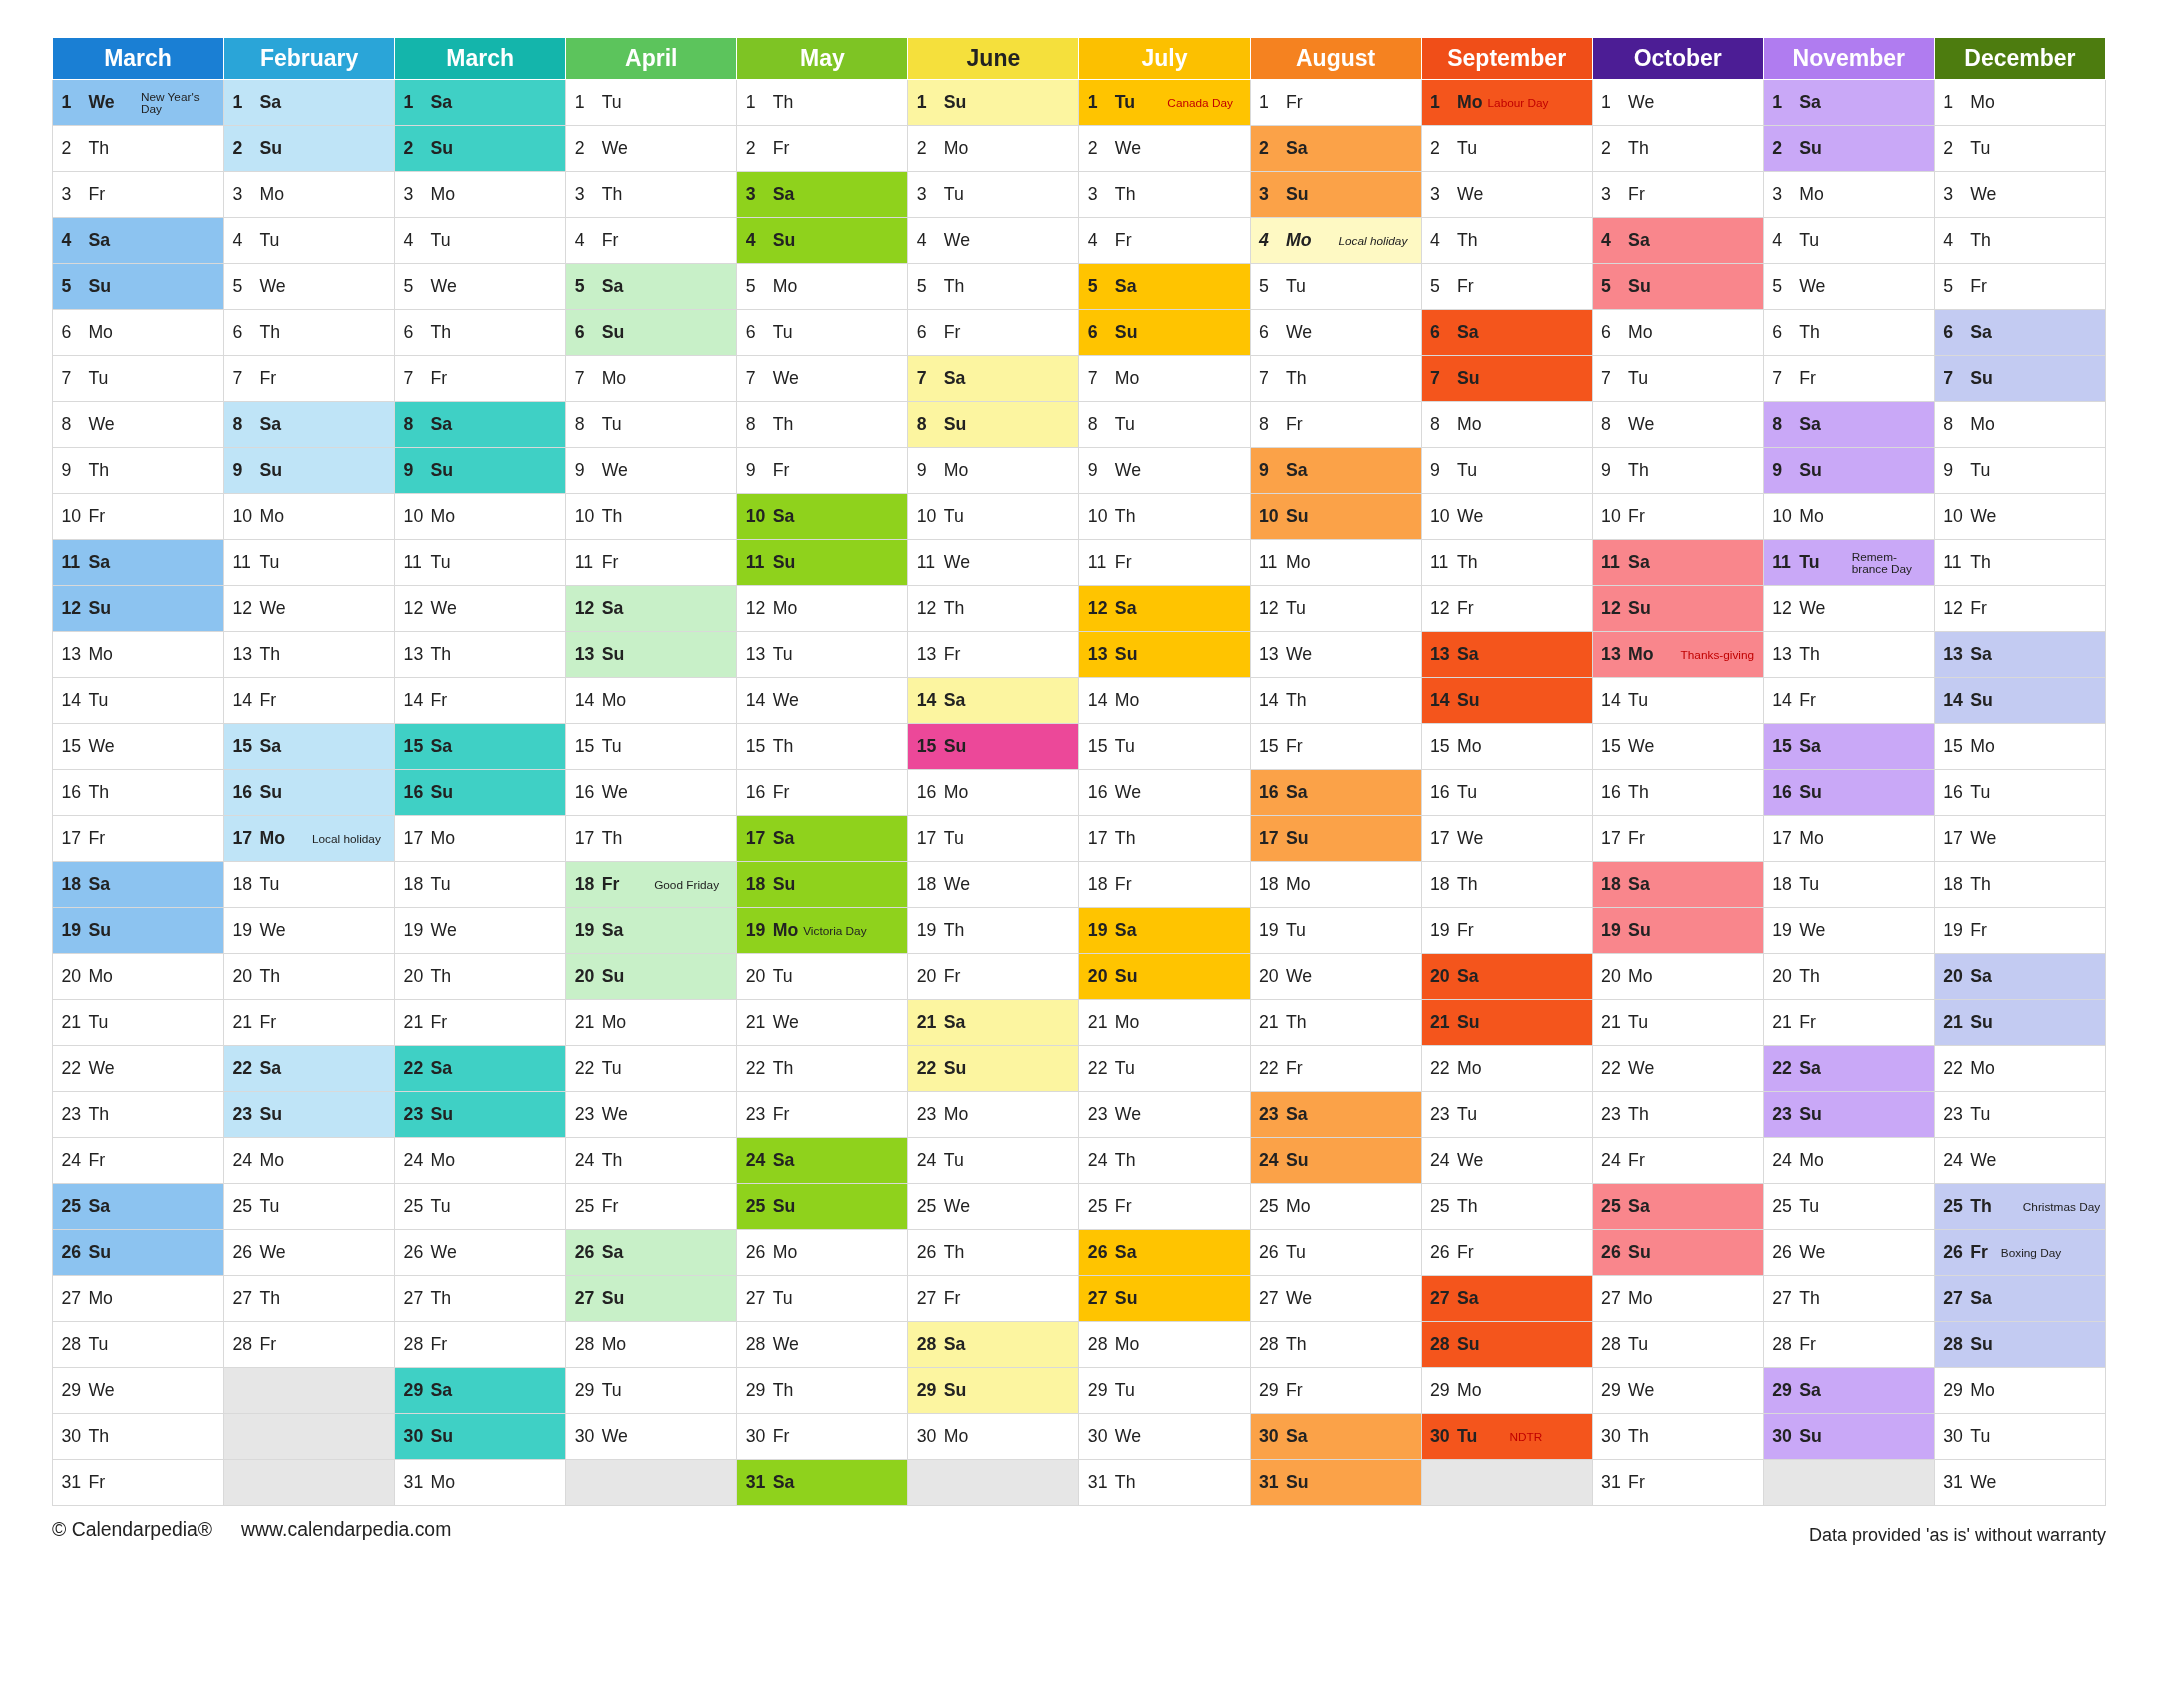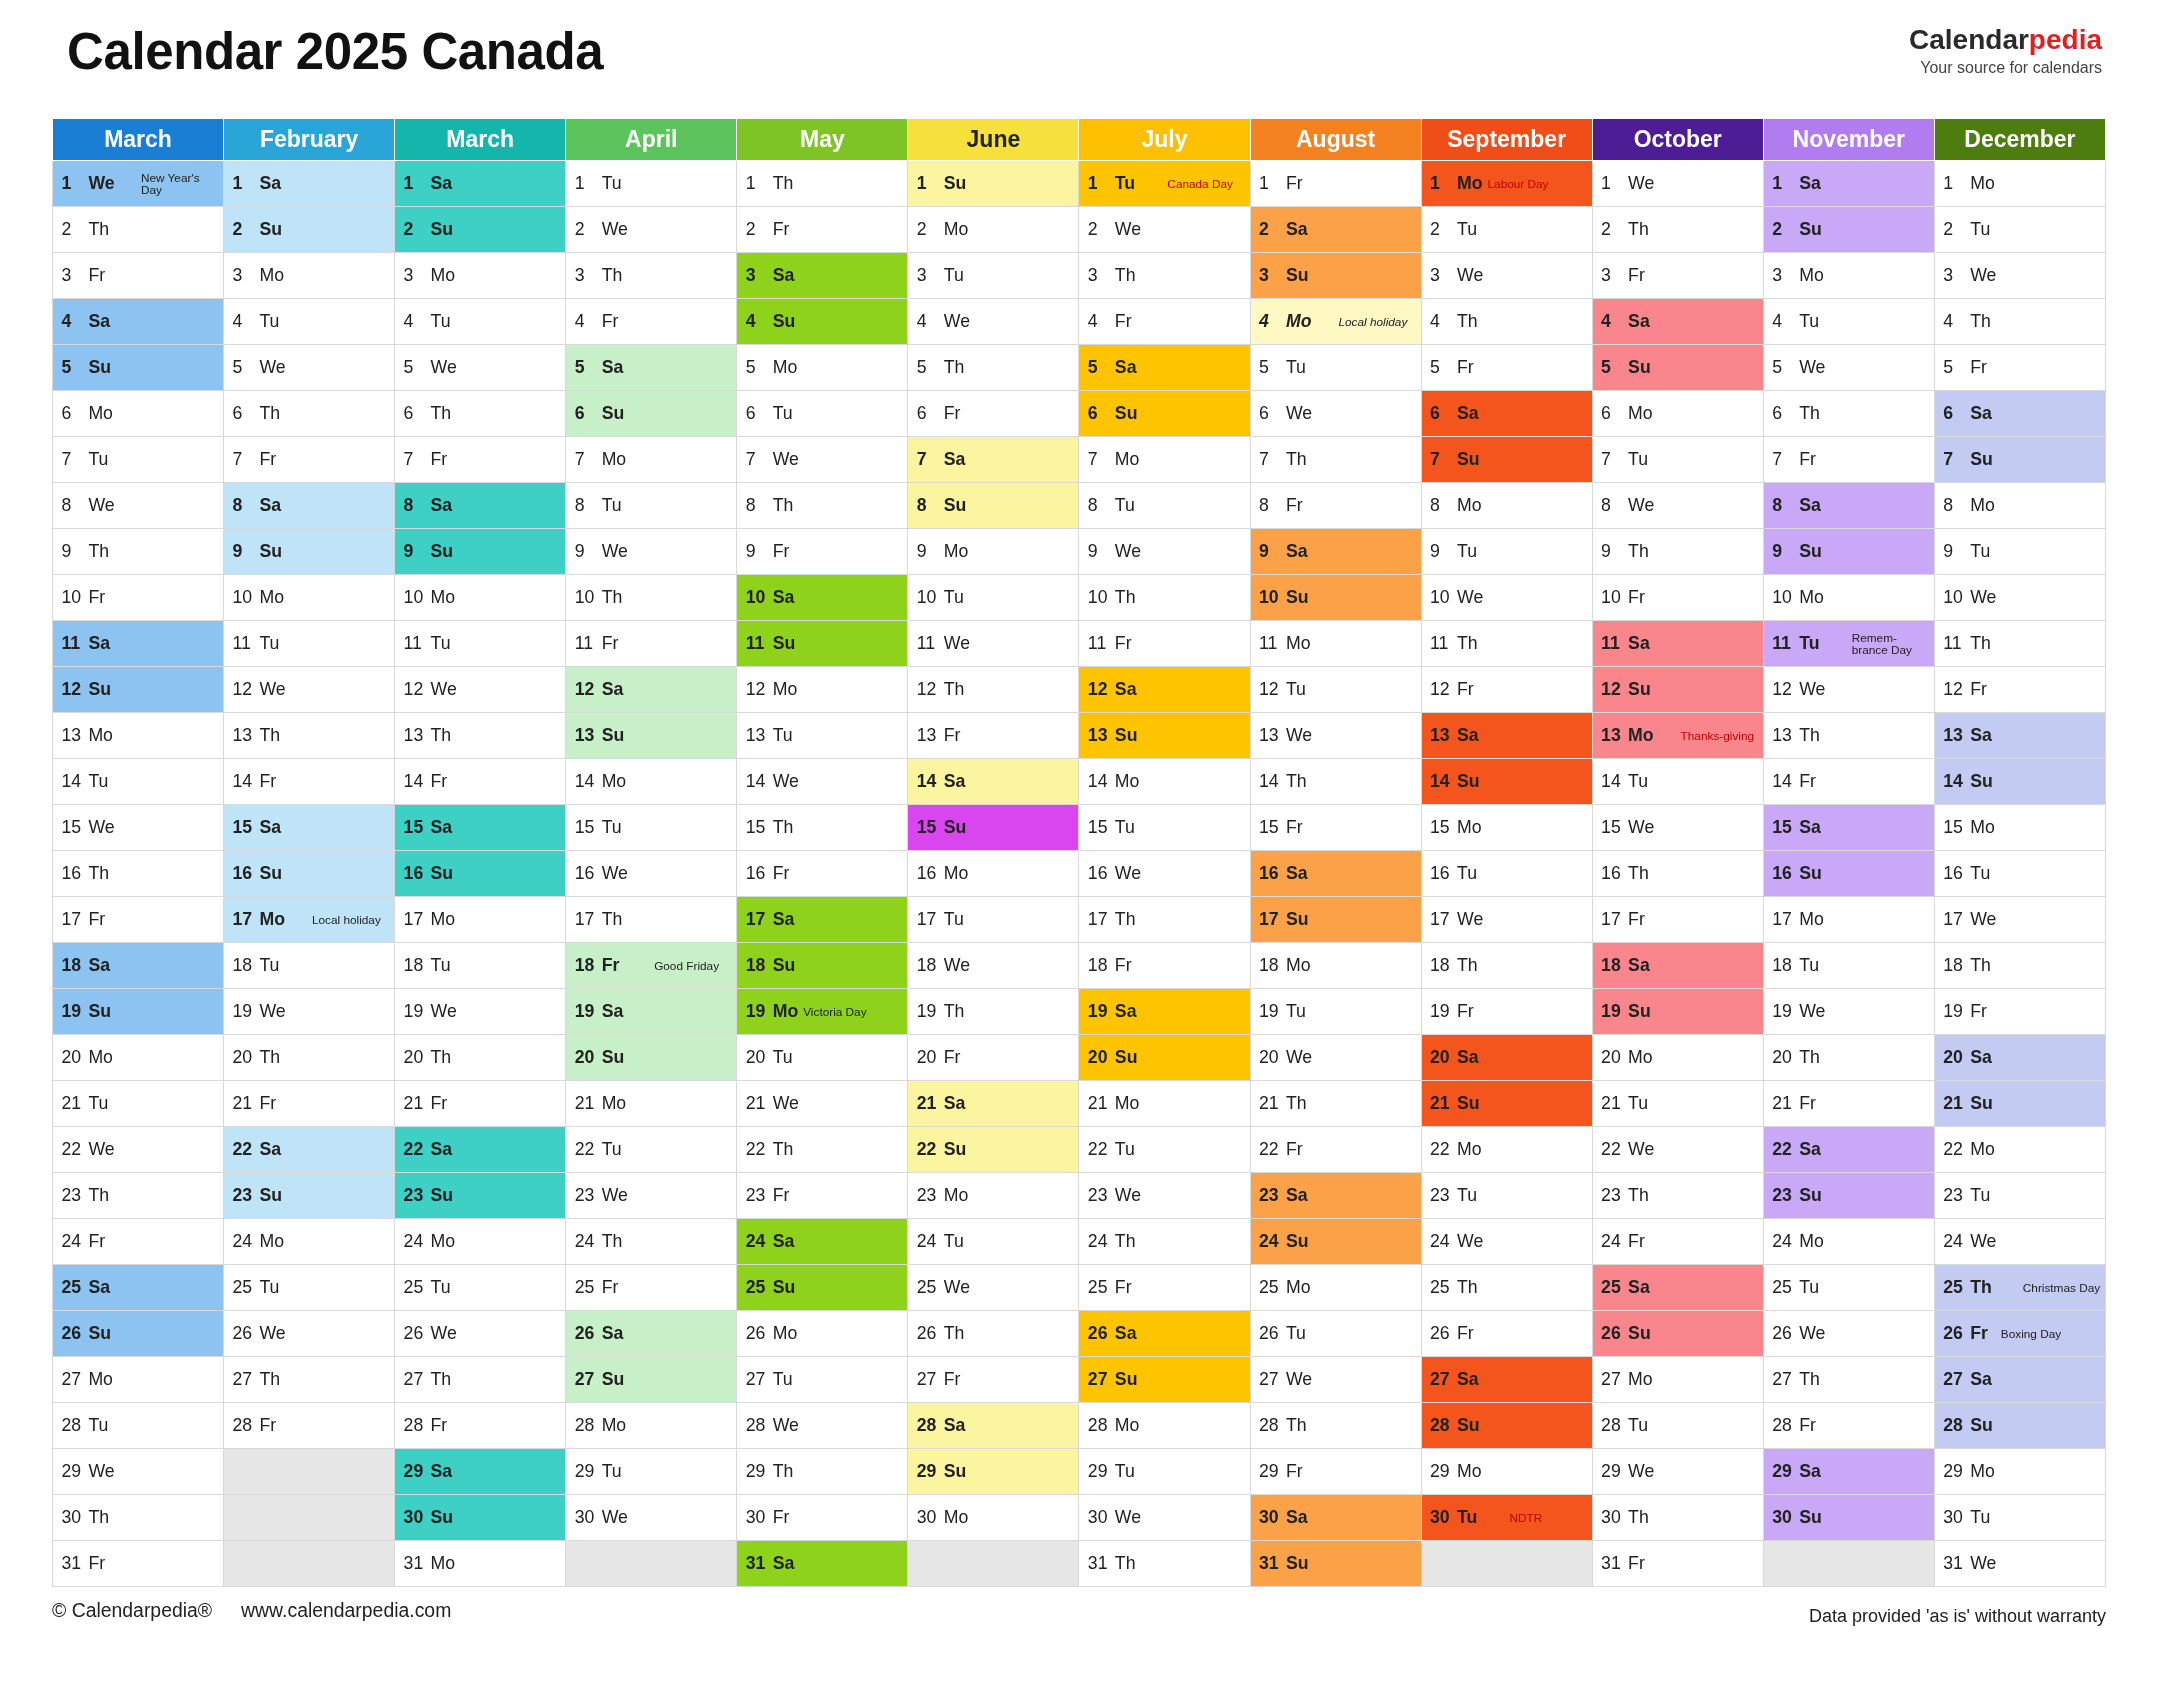--- a/index.html
+++ b/index.html
@@ -104,27 +104,20 @@
   }
   .copyright { font-size: 19.4px; color: #222; }
   .copyright .url { margin-left: 29px; }
   .disclaimer { font-size: 18px; color: #222; padding-top: 6.7px; }
 </style>
 </head>
 <body>
 
 <div class="page">
 
-  <div class="header">
-    <div class="title">Calendar 2025 Canada</div>
-    <div class="brand">
-      <div class="brand-line1"><span>Calendar</span><span class="pedia">pedia</span></div>
-      <div class="brand-line2">Your source for calendars</div>
-    </div>
-  </div>
 
   <table class="cal">
     <colgroup>
       <col>
         <col>
         <col>
         <col>
         <col>
         <col>
         <col>
@@ -1045,21 +1038,21 @@
             <div class="cell">
               <span class="dn"><span class="num">15</span><span class="dow">Tu</span></span>
             </div>
           </td>
           <td>
             <div class="cell">
               <span class="dn"><span class="num">15</span><span class="dow">Th</span></span>
             </div>
           </td>
           <td>
-            <div class="cell we" style="background: #d946ef;">
+            <div class="cell we" style="background: #ec4899;">
               <span class="dn"><span class="num">15</span><span class="dow">Su</span></span>
             </div>
           </td>
           <td>
             <div class="cell">
               <span class="dn"><span class="num">15</span><span class="dow">Tu</span></span>
             </div>
           </td>
           <td>
             <div class="cell">

